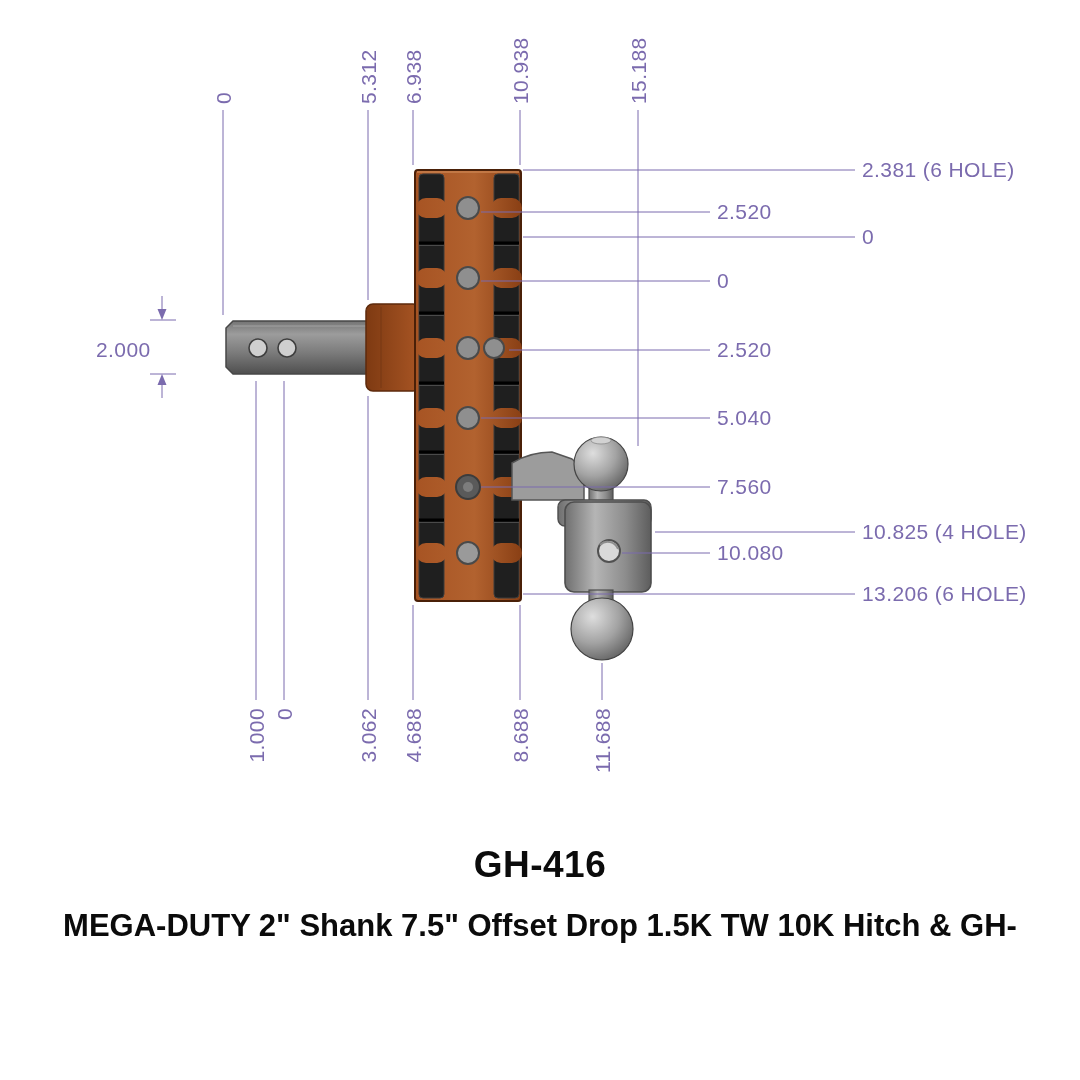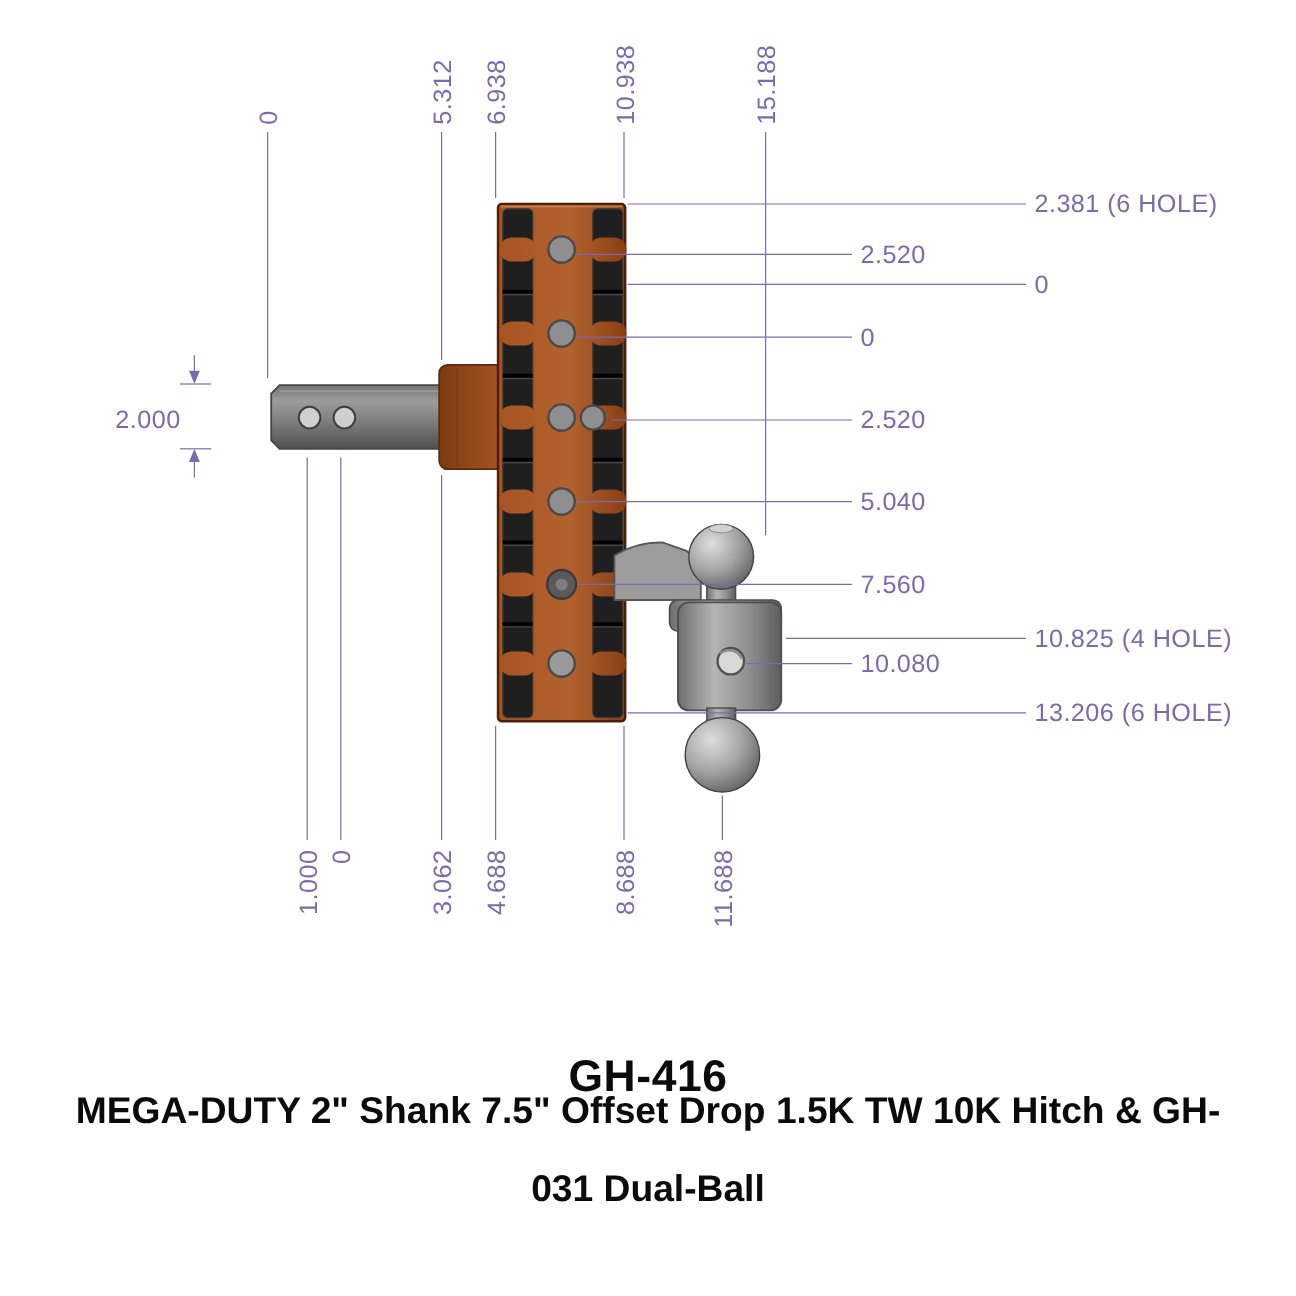--- a/index.html
+++ b/index.html
@@ -1,20 +1,20 @@
 <!DOCTYPE html>
 <html><head>
 <meta charset="utf-8">
 <style>
   html,body{margin:0;padding:0;background:#ffffff;}
   .stage{position:relative;width:1080px;height:1080px;background:#ffffff;overflow:hidden;
          font-family:"Liberation Sans",sans-serif;}
   .stage svg{position:absolute;left:0;top:0;}
   .dim-text{font-family:"Liberation Sans",sans-serif;font-size:21px;letter-spacing:.4px;}
-  .title-model{position:absolute;left:0;top:876px;width:1080px;text-align:center;
+  .title-model{position:absolute;left:0;top:844px;width:1080px;text-align:center;
                font-weight:bold;font-size:37px;color:#0b0b0b;letter-spacing:.5px;}
   .title-desc{position:absolute;left:0;width:1080px;text-align:center;font-weight:bold;
               font-size:31px;color:#0b0b0b;white-space:nowrap;letter-spacing:0px;}
   .title-desc.line1{top:908px;}
   .title-desc.line2{top:973px;}
 </style>
 </head>
 <body>
 
 <div class="stage">
@@ -176,15 +176,14 @@
     <text class="dim-text" x="862" y="539">10.825 (4 HOLE)</text>
     <text class="dim-text" x="717" y="560">10.080</text>
     <text class="dim-text" x="862" y="601">13.206 (6 HOLE)</text>
 
     <text class="dim-text" x="96" y="357">2.000</text>
   </g>
 </svg>
 
 <div class="title-model">GH-416</div>
 <div class="title-desc line1">MEGA-DUTY 2" Shank 7.5" Offset Drop 1.5K TW 10K Hitch &amp; GH-</div>
-<div class="title-desc line2">031 Dual-Ball</div>
 
 </div>
 
 </body></html>

